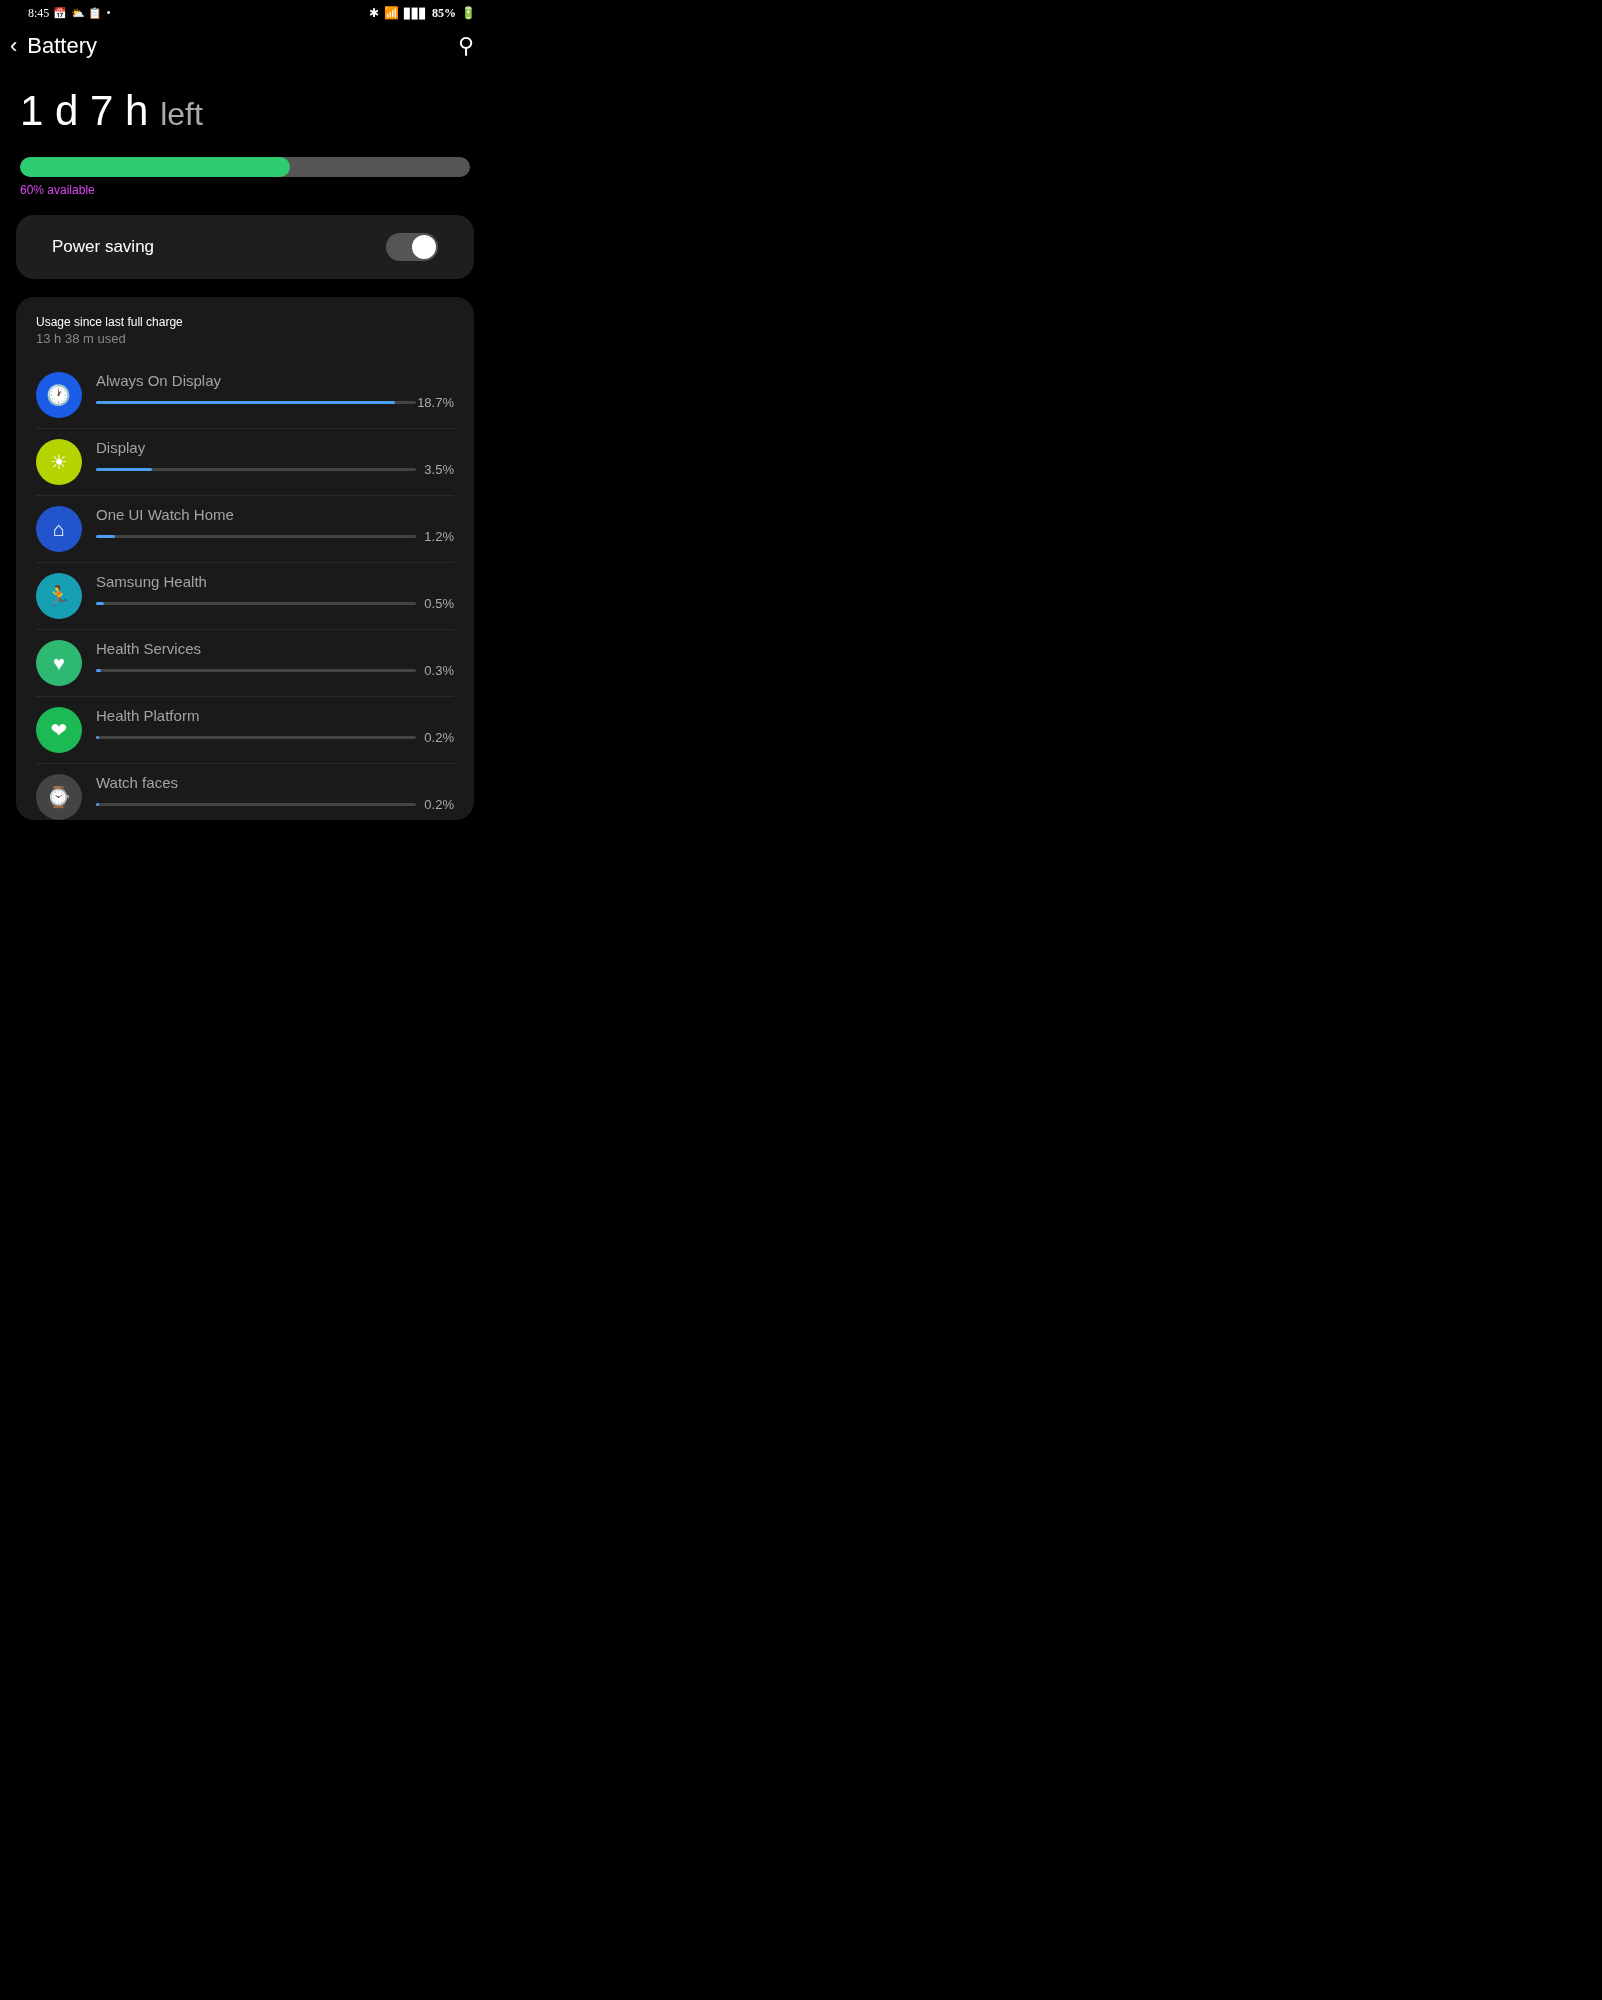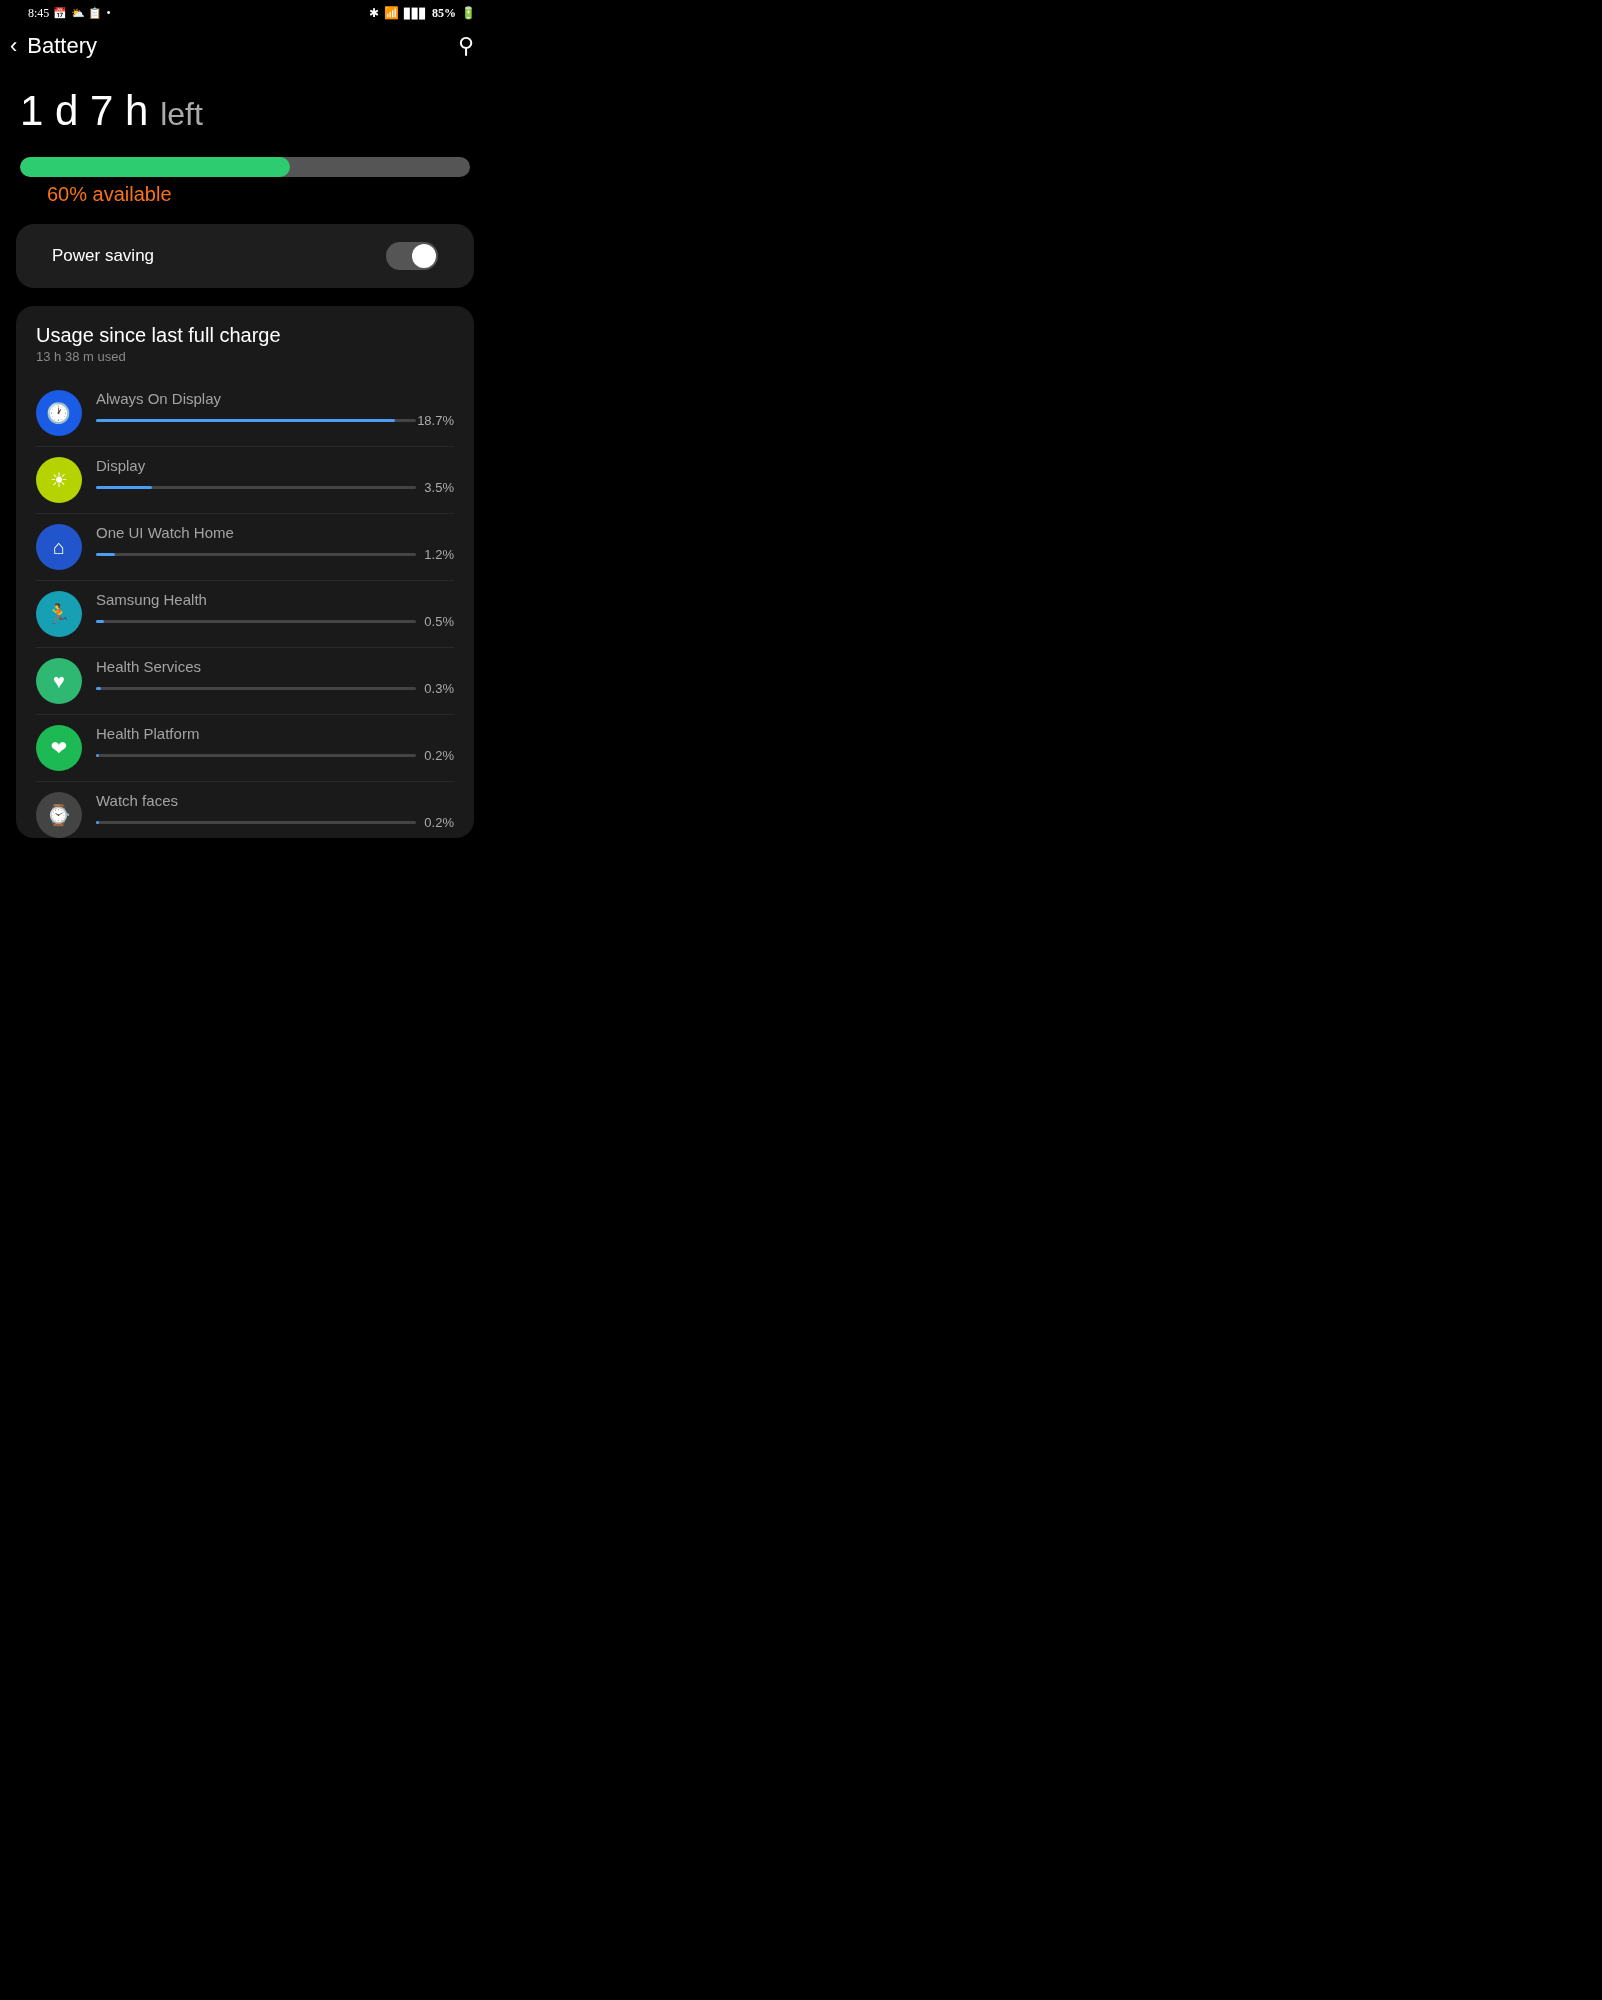--- a/index.html
+++ b/index.html
@@ -79,24 +79,23 @@
       border-radius: 10px;
       height: 20px;
       overflow: hidden;
     }
     .progress-bar-fill {
       background: #2ecc71;
       height: 100%;
       border-radius: 10px;
     }
     .available-text {
-      color: #f97316;
-      font-size: 20px;
+      color: #d946ef;
+      font-size: 12px;
       margin-top: 6px;
-      margin-left: 27px;
     }
 
     
     .power-saving-card {
       margin: 18px 16px;
       background: #1e1e1e;
       border-radius: 18px;
       padding: 18px 36px;
       display: flex;
       align-items: center;
@@ -125,21 +124,21 @@
     }
 
     
     .usage-section {
       margin: 6px 16px 0 16px;
       background: #1a1a1a;
       border-radius: 18px;
       padding: 18px 20px 0 20px;
     }
     .usage-title {
-      font-size: 20px;
+      font-size: 12px;
       font-weight: 500;
       color: #fff;
       margin-bottom: 2px;
     }
     .usage-subtitle {
       font-size: 13px;
       color: #888;
       margin-bottom: 16px;
     }
 

